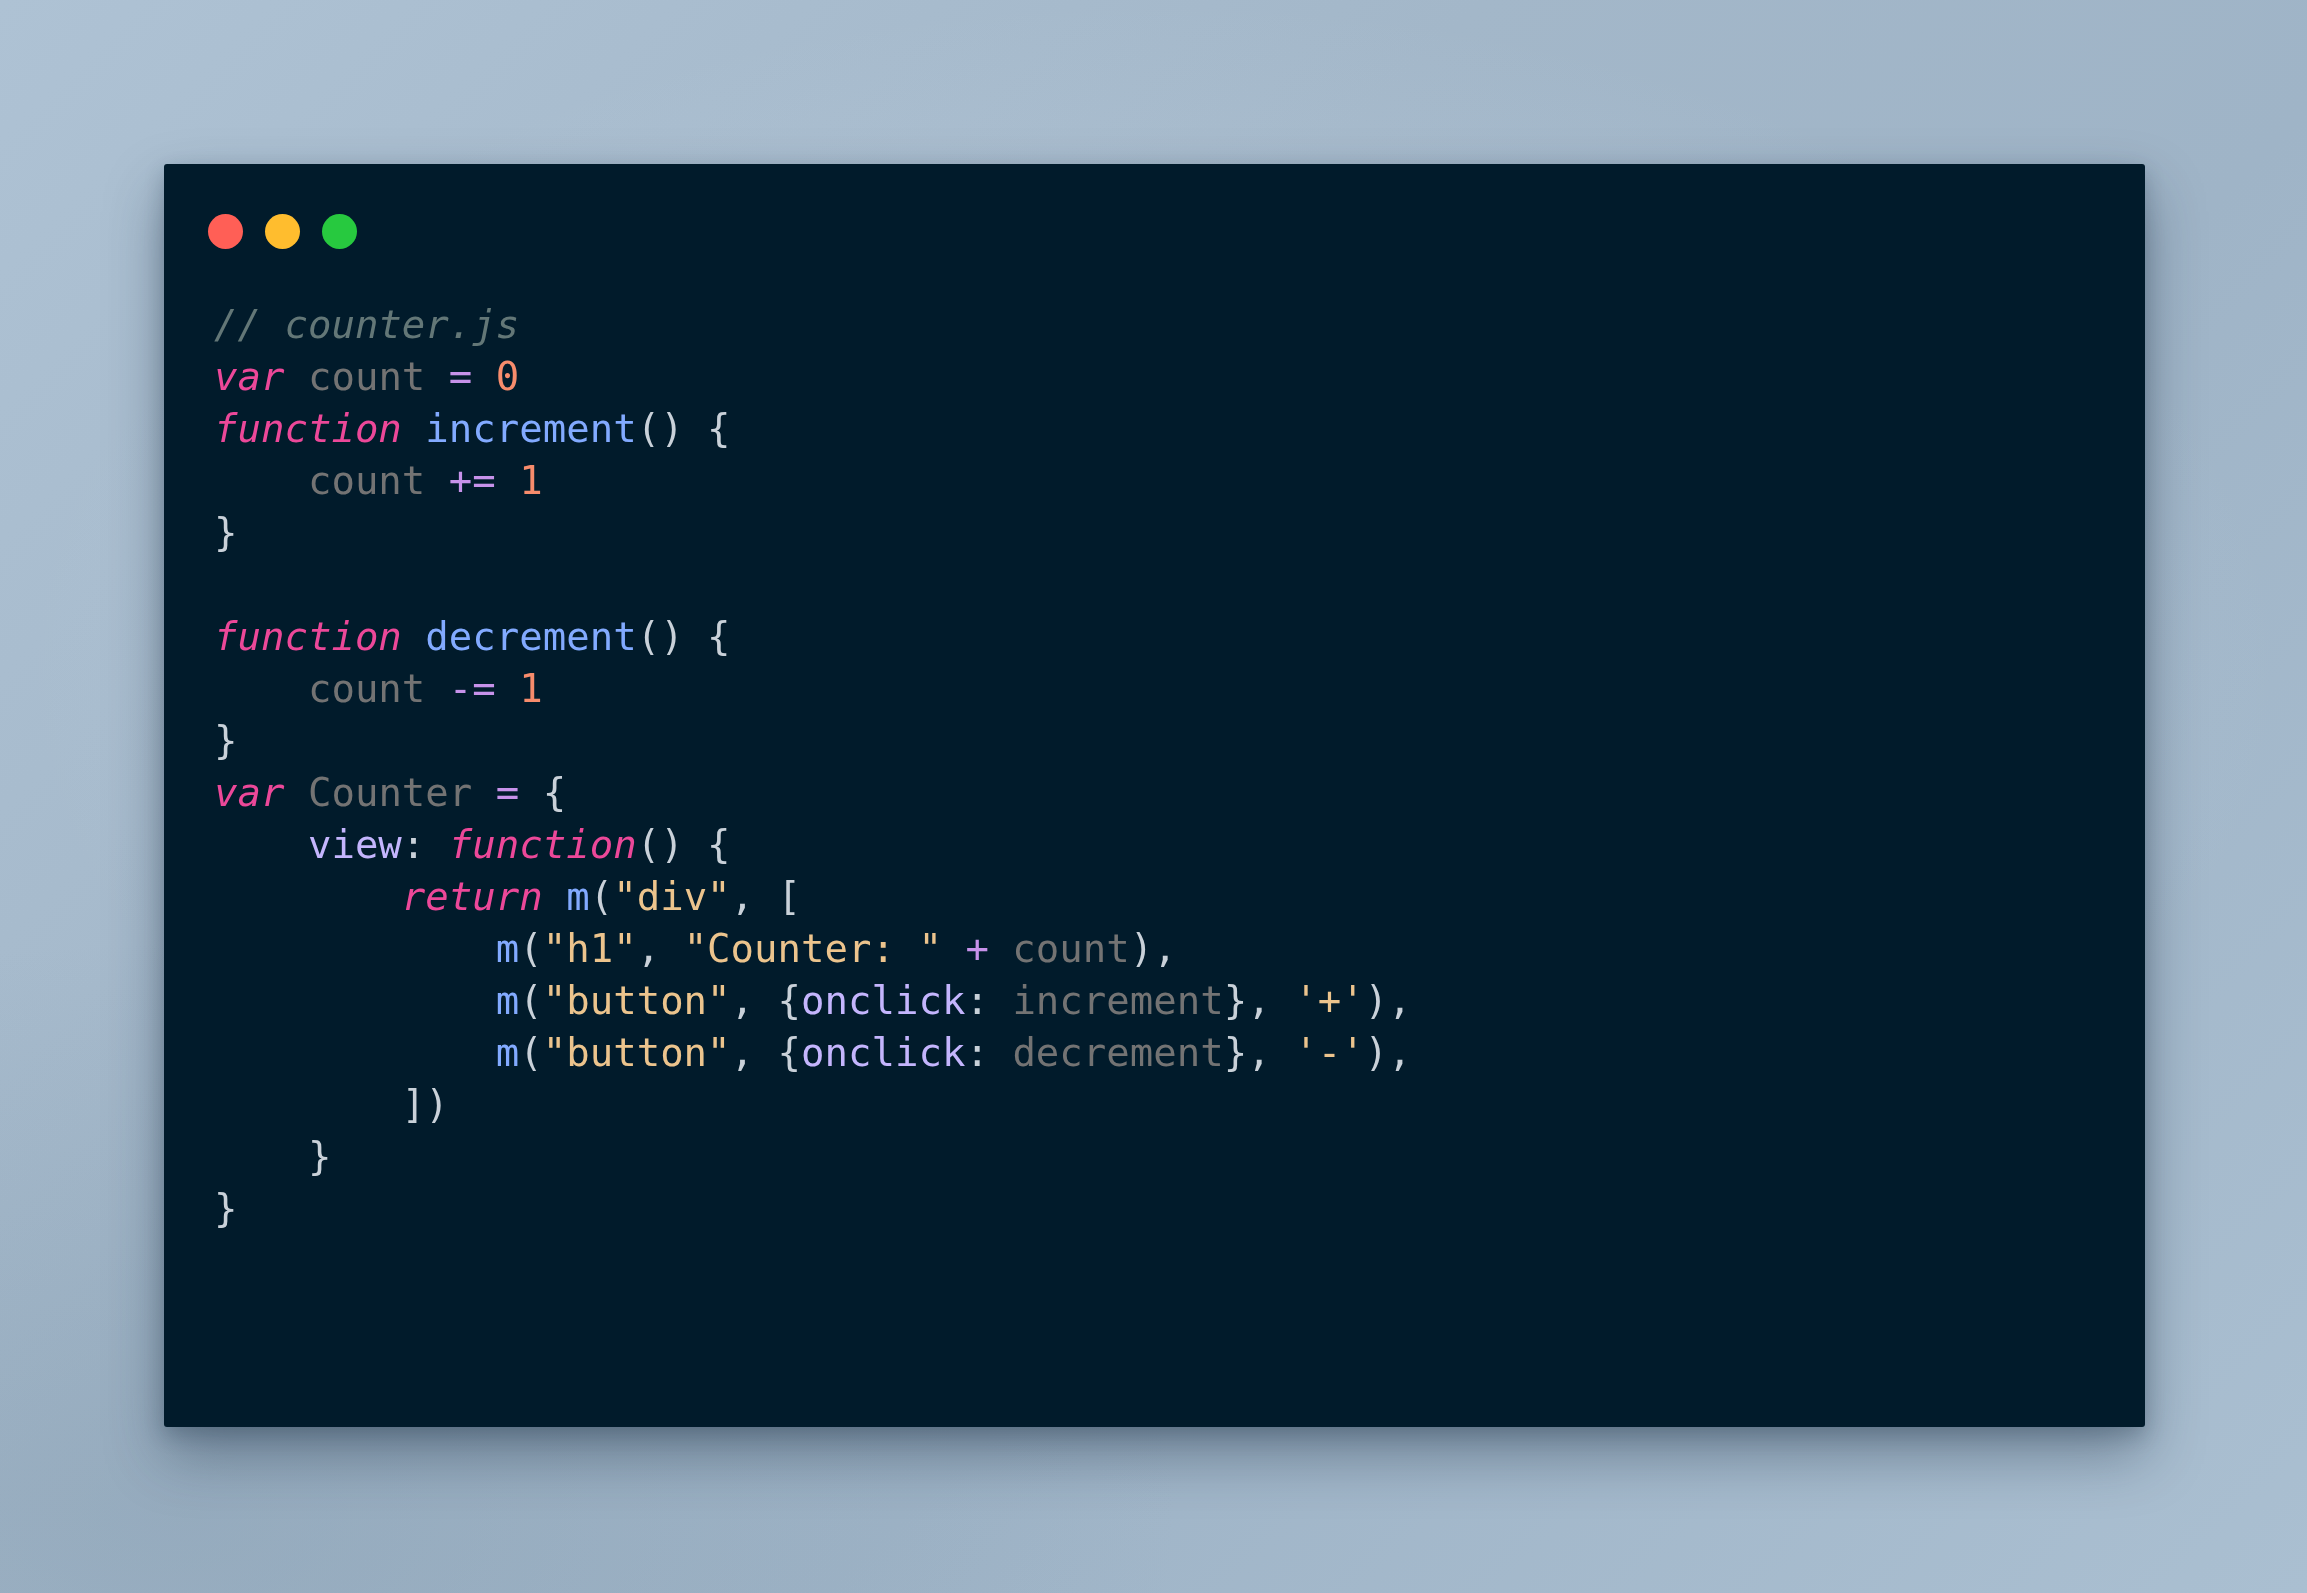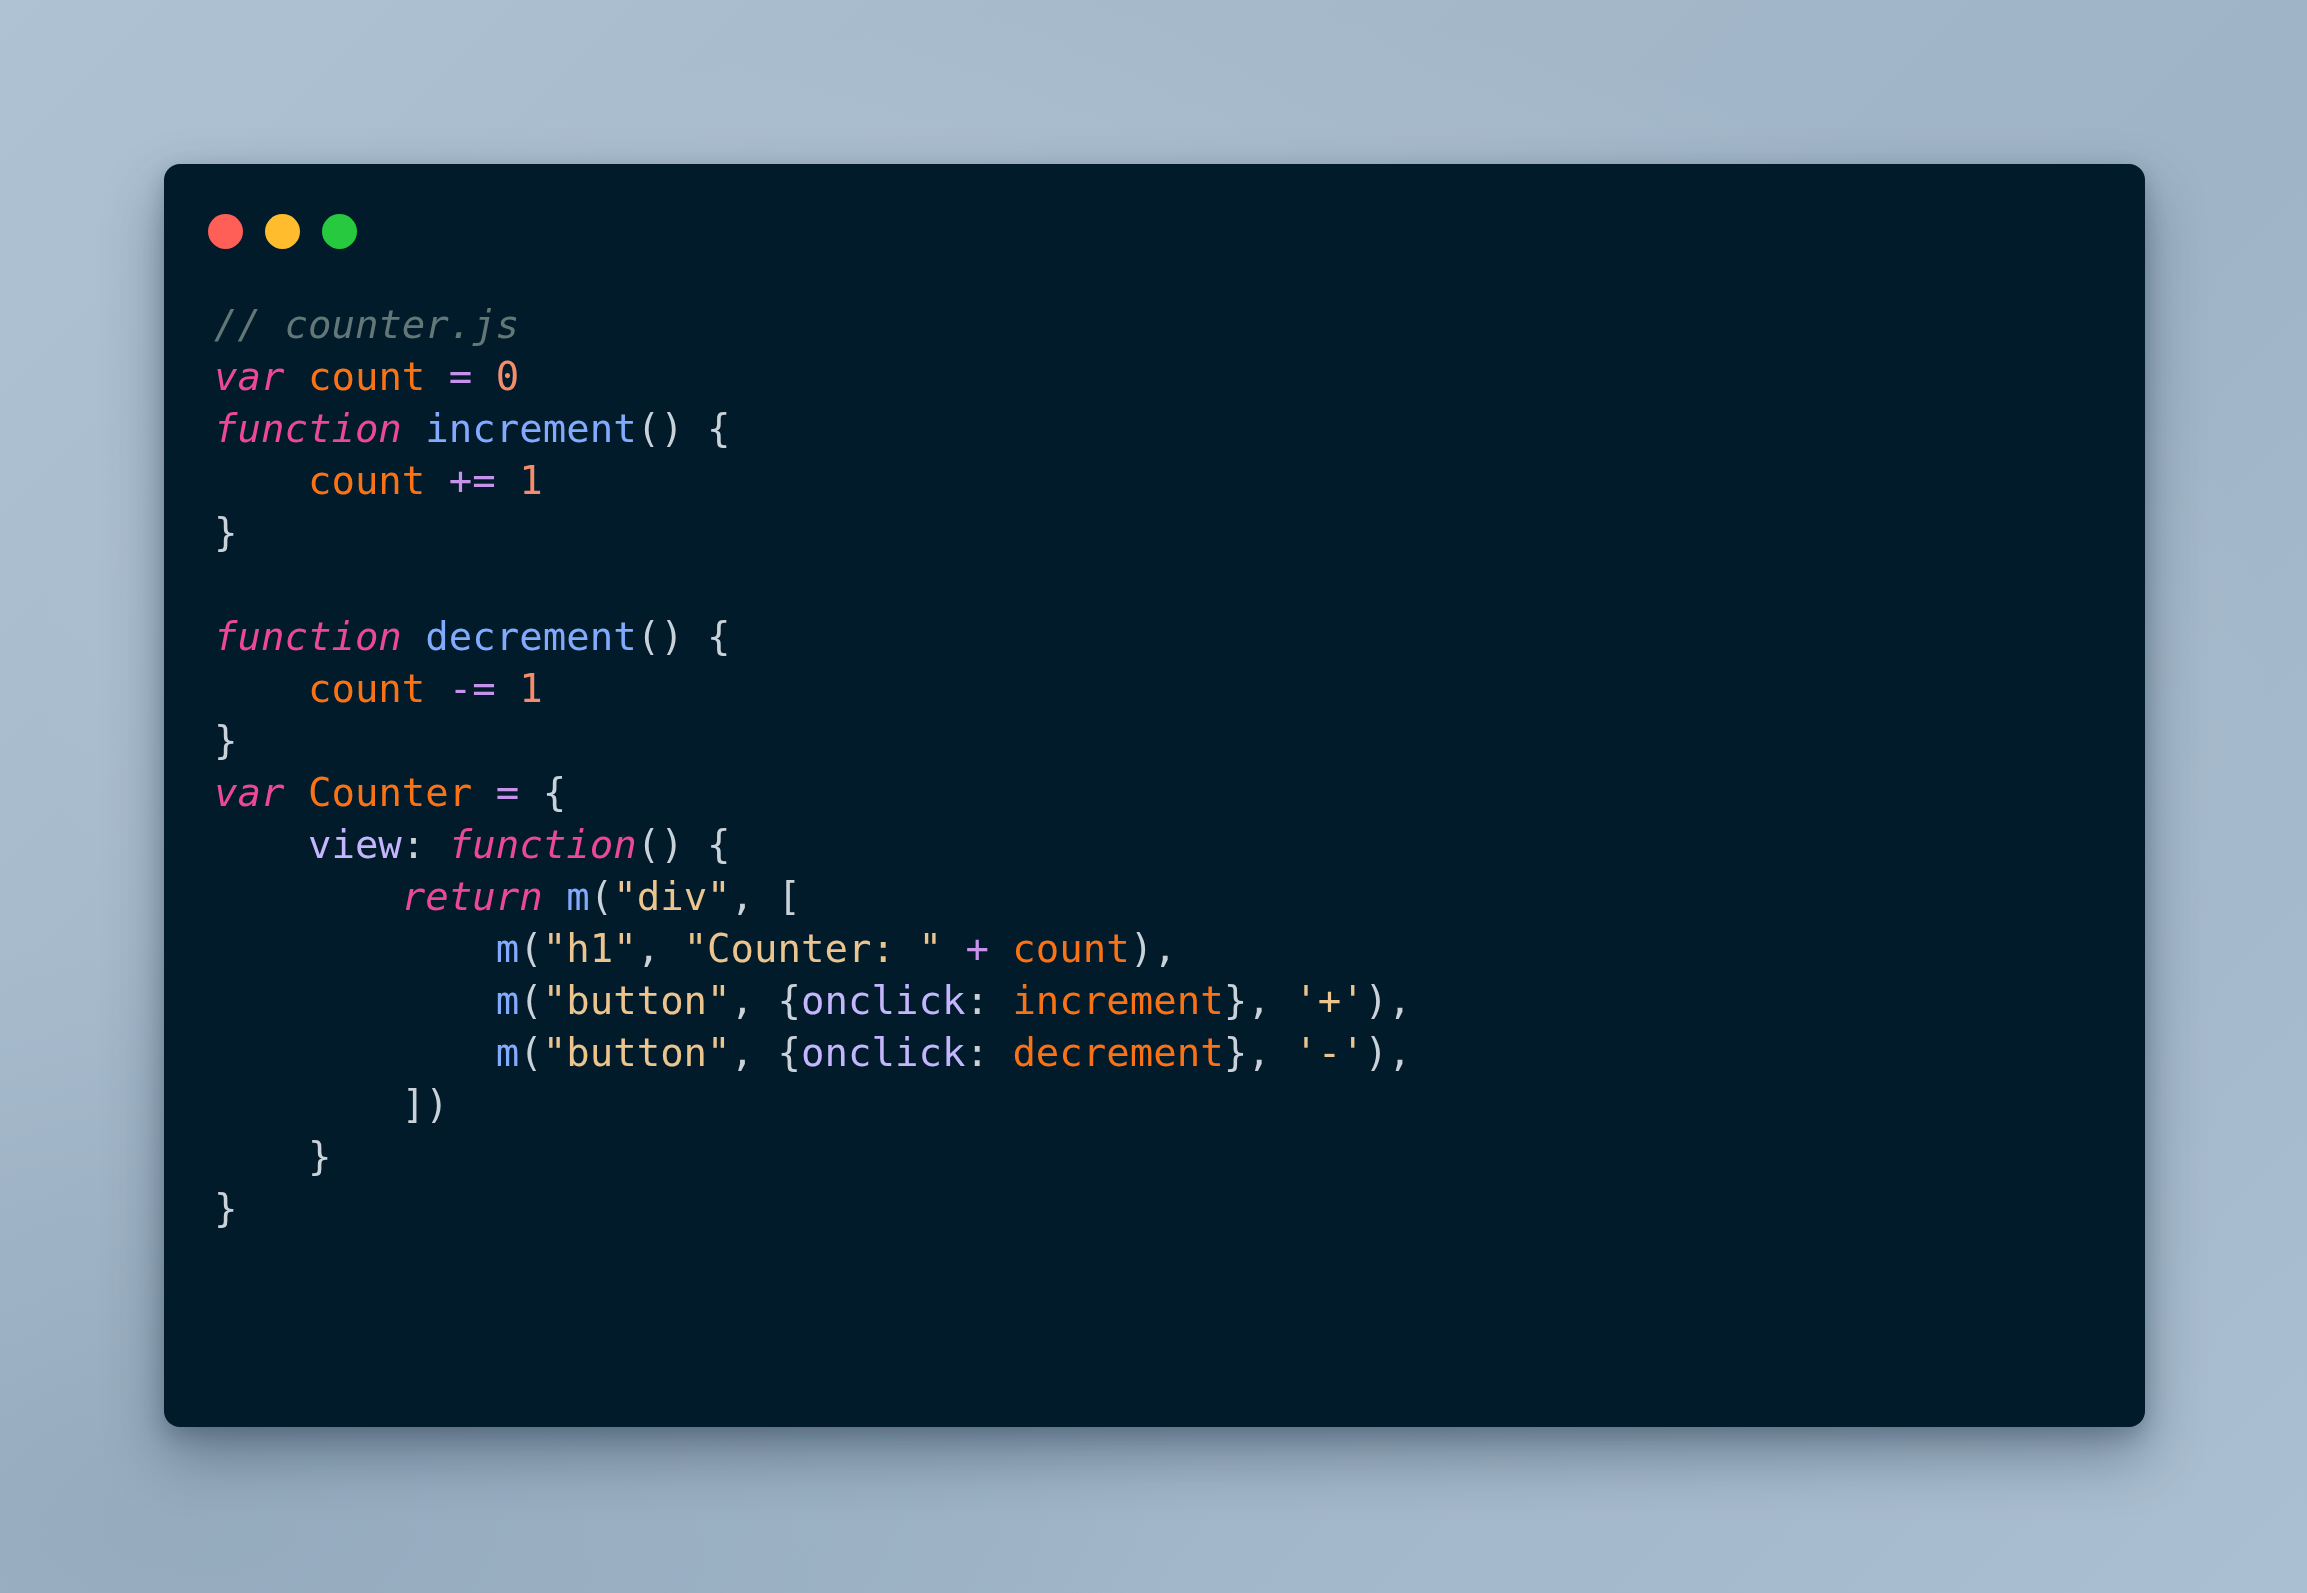--- a/index.html
+++ b/index.html
@@ -31,21 +31,21 @@
   }
 
   
   #code-window {
     position: absolute;
     left: 164px;
     top: 164px;
     width: 1981px;
     height: 1263px;
     background: #011b2b;
-    border-radius: 16px;
+    border-radius: 3px;
     box-shadow:
       0 28px 58px rgba(20, 40, 60, 0.38),
       0 7.3px 20.4px rgba(20, 40, 60, 0.22);
     overflow: hidden;
   }
 
   
   #titlebar {
     position: absolute;
     left: 44px;
@@ -77,21 +77,21 @@
   }
   .line {
     height: 52px;
     white-space: pre;
   }
   .tok { white-space: pre; }
 
   
   .t-comment  { color: #637777; font-style: italic; }
   .t-keyword  { color: #ec4899; font-style: italic; }
-  .t-ident    { color: #f97316; }
+  .t-ident    { color: #737373; }
   .t-func     { color: #82aaff; }
   .t-operator { color: #c792ea; }
   .t-number   { color: #f78c6c; }
   .t-string   { color: #ecc48d; }
   .t-punct    { color: #c9d1d9; }
   .t-property { color: #c4b5fd; }
   .t-plain    { color: #d6deeb; }
 </style>
 </head>
 <body>

